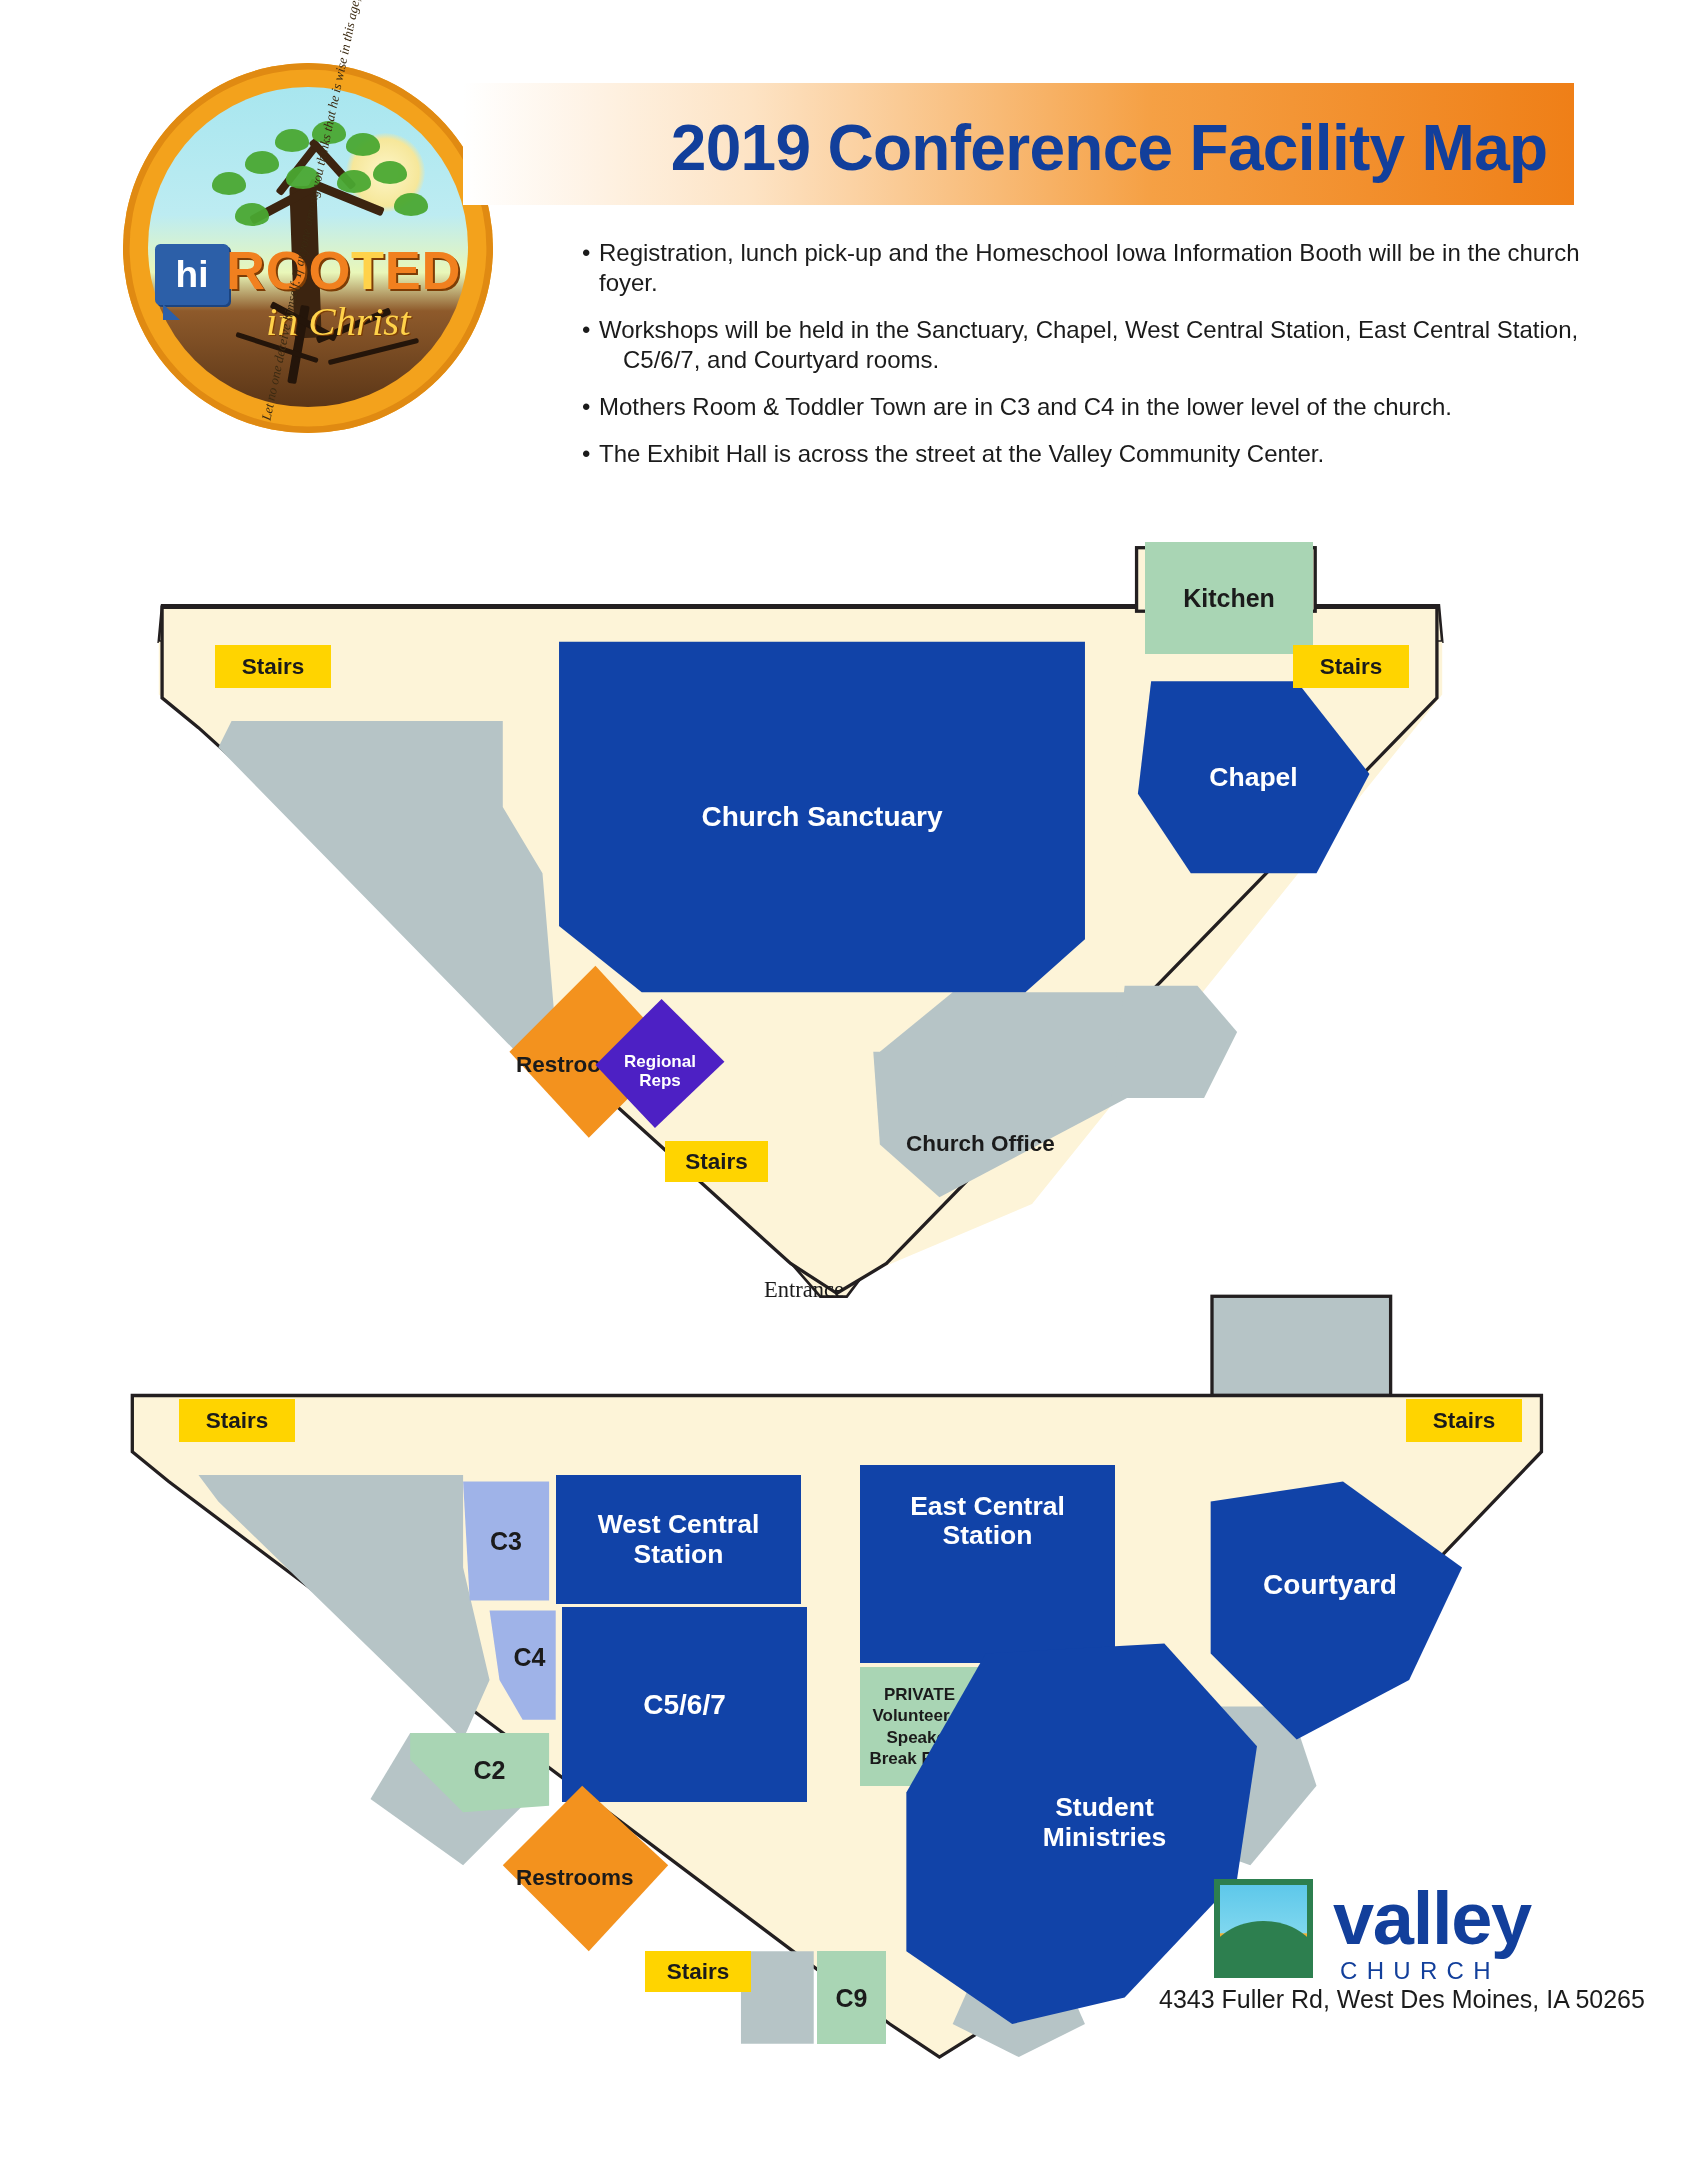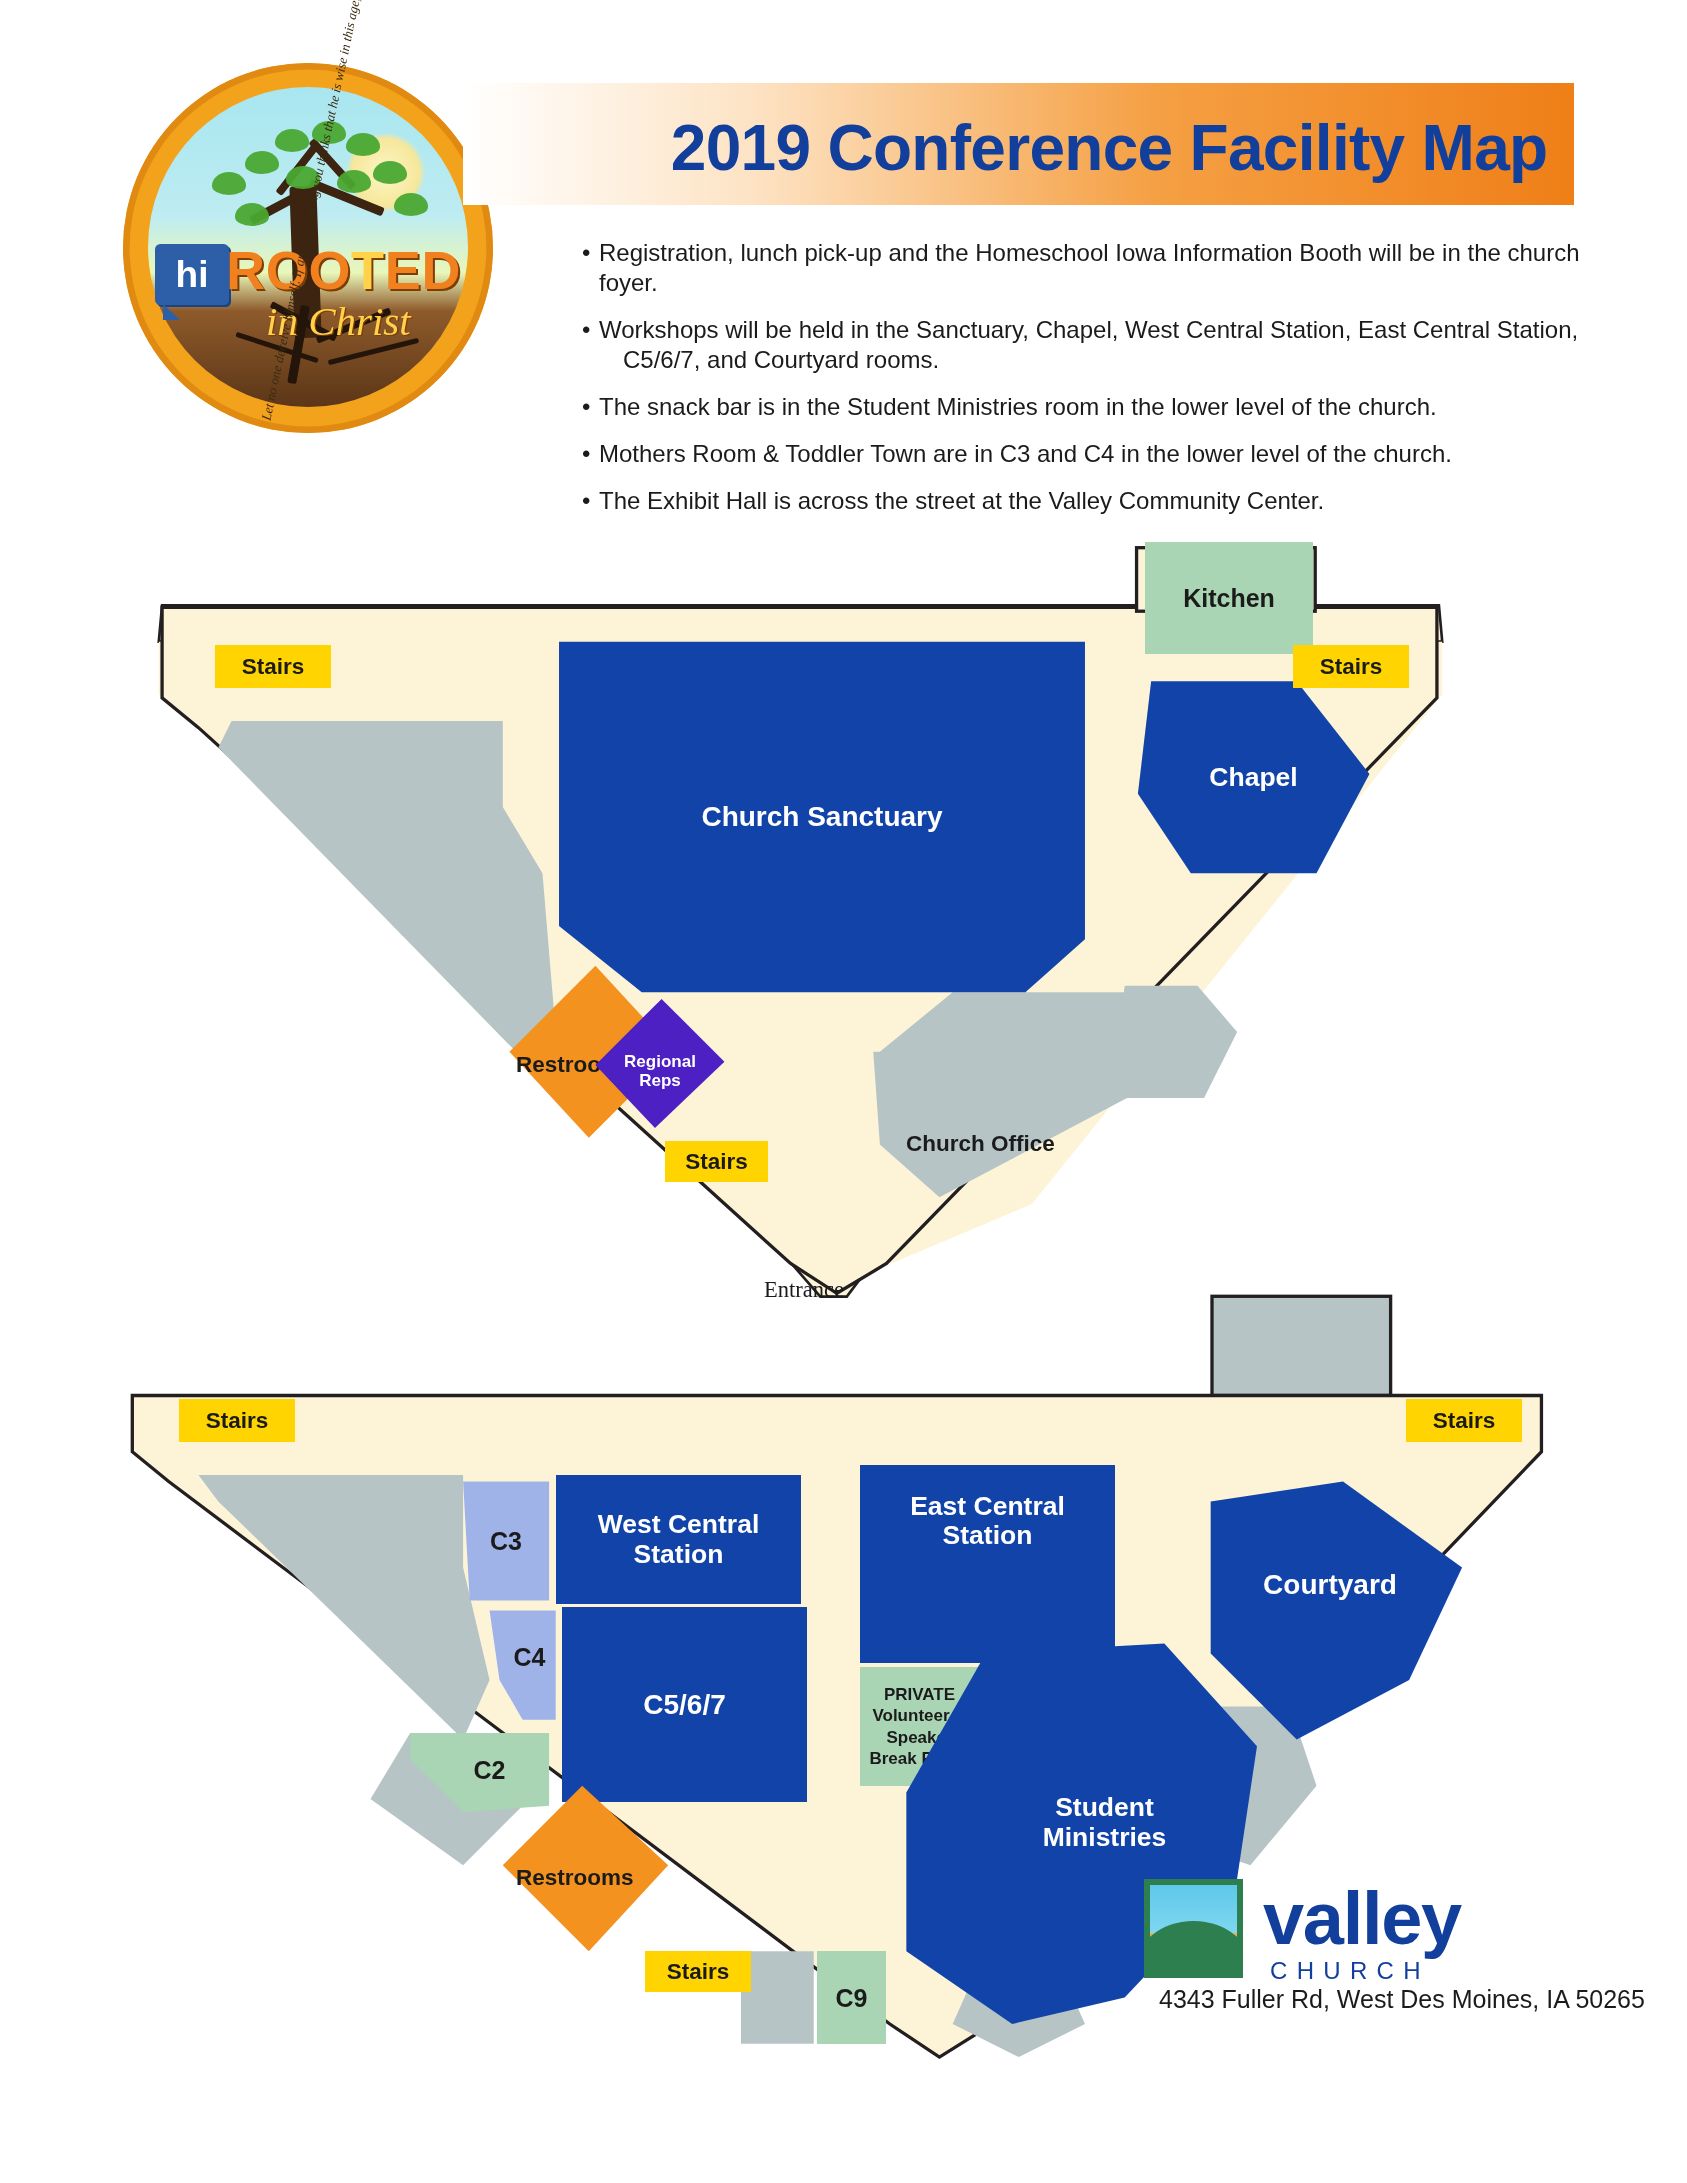--- a/index.html
+++ b/index.html
@@ -229,21 +229,21 @@
     font-size: 22.5px;
     font-weight: bold;
     color: #1b1b1b;
     font-family: "Liberation Sans", sans-serif;
     white-space: nowrap;
   }
 
   
   #valley-logo {
     position: absolute;
-    left: 1144px; top: 1872px;
+    left: 1214px; top: 1872px;
     width: 423px; height: 159px;
   }
   #valley-mark {
     position: absolute;
     left: 0; top: 6.6px;
     width: 99px; height: 99px;
     background: #2d7f4f;
     padding: 6px;
     box-sizing: border-box;
   }
@@ -333,21 +333,20 @@
     </div>
   </div>
 
   <div id="title-bar">
     <div id="title-text">2019 Conference Facility Map</div>
   </div>
 
   <div id="notes">
     <div class="note"><span>Registration, lunch pick-up and the Homeschool Iowa Information Booth will be in the church foyer.</span></div>
     <div class="note"><span>Workshops will be held in the Sanctuary, Chapel, West Central Station, East Central Station,</span><span class="cont">C5/6/7, and Courtyard rooms.</span></div>
-    <div class="note"><span>The snack bar is in the Student Ministries room in the lower level of the church.</span></div>
     <div class="note"><span>Mothers Room &amp; Toddler Town are in C3 and C4 in the lower level of the church.</span></div>
     <div class="note"><span>The Exhibit Hall is across the street at the Valley Community Center.</span></div>
   </div>
 </div>
 
 <div class="floor" id="upper-floor" style="left:0px; top:529px; width:1687px; height:781px;">
 
   <svg width="1687" height="781" viewBox="0 0 2550 1180" style="position:absolute;left:0;top:0;">
     <polygon points="240,170 245,115 2175,115 2180,170 2150,170 2155,250 1310,1120 1280,1160 1240,1160 1000,885 320,300 310,250 280,250 280,170" fill="#fdf4d8" stroke="#231f20" stroke-width="4"></polygon>
     <polygon points="240,170 2180,170 2180,250 1560,1020 1300,1130 1010,880 300,300 240,250" fill="#fdf4d8" stroke="none"></polygon>

